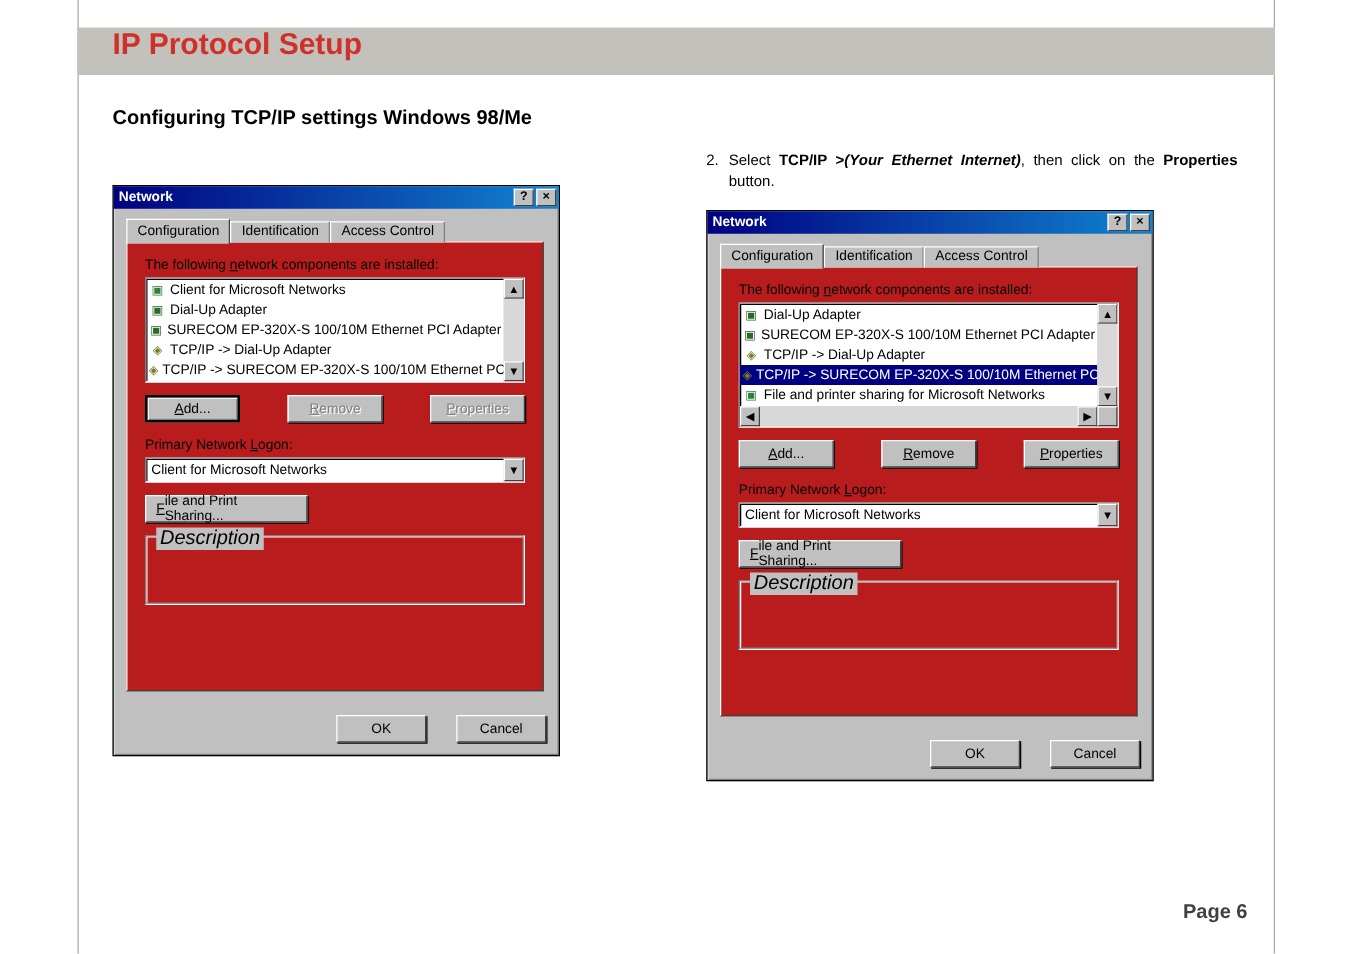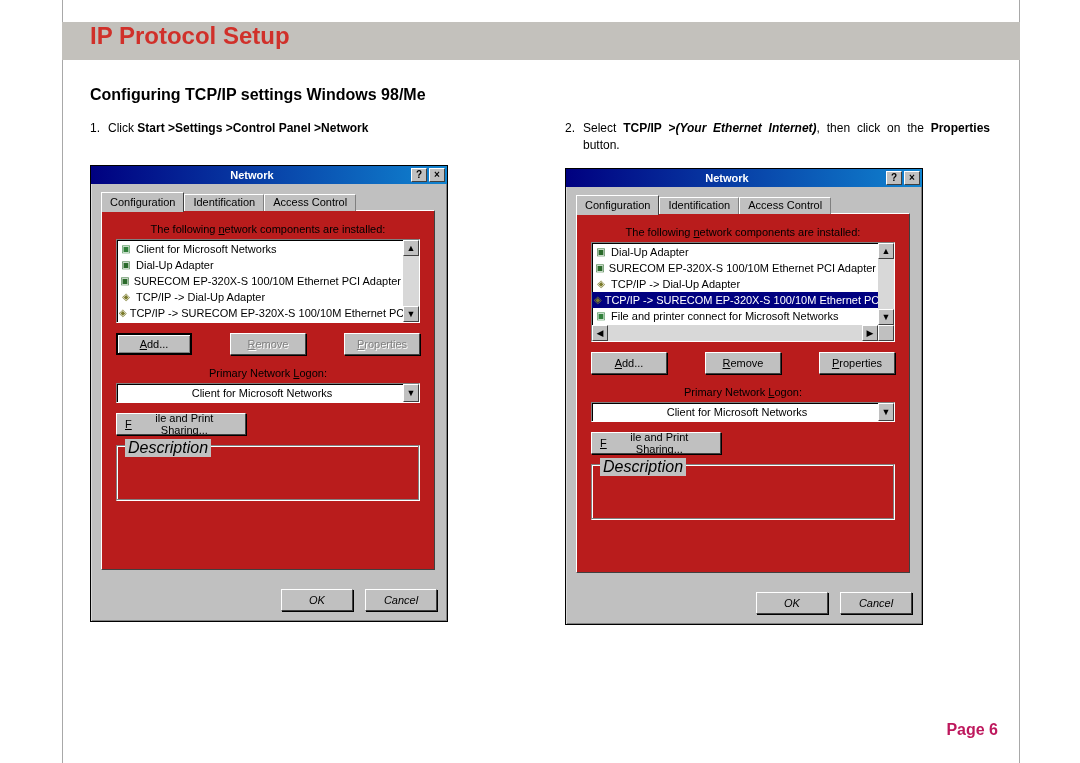--- a/index.html
+++ b/index.html
@@ -69,21 +69,20 @@
 
   
   .win98-dialog {
     margin-top: 28px;
     width: 358px;
     background: #c0c0c0;
     border: 1px solid #000;
     box-shadow: inset 1px 1px 0 #d8d8d8, inset -1px -1px 0 #808080;
     font-family: "MS Sans Serif", Tahoma, sans-serif;
     font-size: 11px;
-    text-align: center;
   }
   .dlg-title {
     height: 18px;
     background: linear-gradient(to right, #000080, #1084d0);
     color: #fff;
     font-weight: bold;
     font-size: 11px;
     display: flex;
     align-items: center;
     padding: 0 2px;
@@ -269,50 +268,46 @@
     position:absolute;
     top:-7px;left:8px;
     background:#c0c0c0;
     padding:0 3px;
     font-size:16px;
     font-style:italic;
   }
   .dlg-footer {
     display:flex;
     justify-content:flex-end;
-    gap:12px;
+    gap:24px;
     padding:8px 10px 10px 0;
-    font-style:italic;
   }
   .page-footer {
     position:absolute;
     right:82px;
     bottom:24px;
     font-size:16px;
     font-weight:bold;
-    color:#be185d;
+    color:#404040;
   }
 </style>
 </head>
 <body>
 
 <div class="page-border"></div>
 
 <div class="title-bar">
   <h1>IP Protocol Setup</h1>
 </div>
 
 <div class="subheading">Configuring TCP/IP settings Windows 98/Me</div>
 
 <div class="columns">
 
   <div class="col">
-    <p class="instruction">
-      <span class="num">1.</span><span>Click </span><span class="b">Start &gt;Settings &gt;Control Panel &gt;Network</span>
-    </p>
 
     <div class="win98-dialog">
       <div class="dlg-title">
         <span class="dlg-title-text">Network</span>
         <span class="dlg-title-btn">?</span>
         <span class="dlg-title-btn">×</span>
       </div>
       <div class="dlg-body">
         <div class="tabs">
           <div class="tab active">Configuration</div>
@@ -425,21 +420,21 @@
                 <div class="list-row">
                     <span class="ico ico-protocol">◈</span>
                     <span>TCP/IP -&gt; Dial-Up Adapter</span>
                   </div>
                 <div class="list-row selected">
                     <span class="ico ico-protocol">◈</span>
                     <span>TCP/IP -&gt; SURECOM EP-320X-S 100/10M Ethernet PCI</span>
                   </div>
                 <div class="list-row">
                     <span class="ico ico-service">▣</span>
-                    <span>File and printer connect for Microsoft Networks</span>
+                    <span>File and printer sharing for Microsoft Networks</span>
                   </div>
               </div>
               <div class="list-scroll-v">
                 <div class="vbtn">▲</div>
                 <div class="vtrack"></div>
                 <div class="vbtn">▼</div>
               </div>
             </div>
             <div class="list-scroll-h">
               <div class="hbtn">◀</div>

